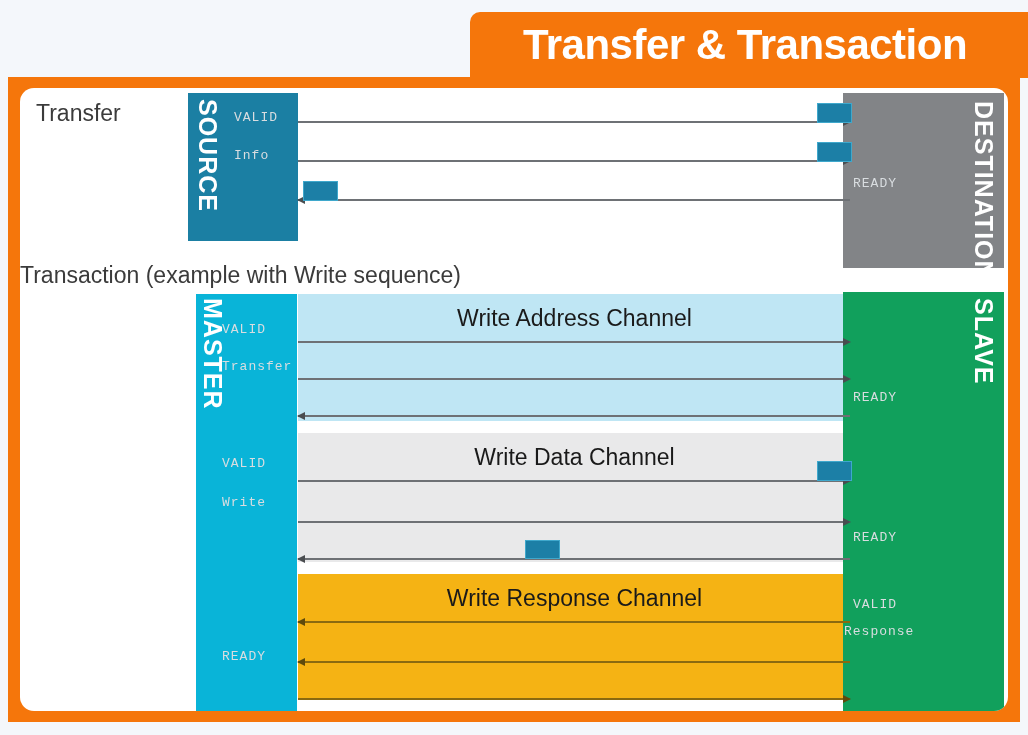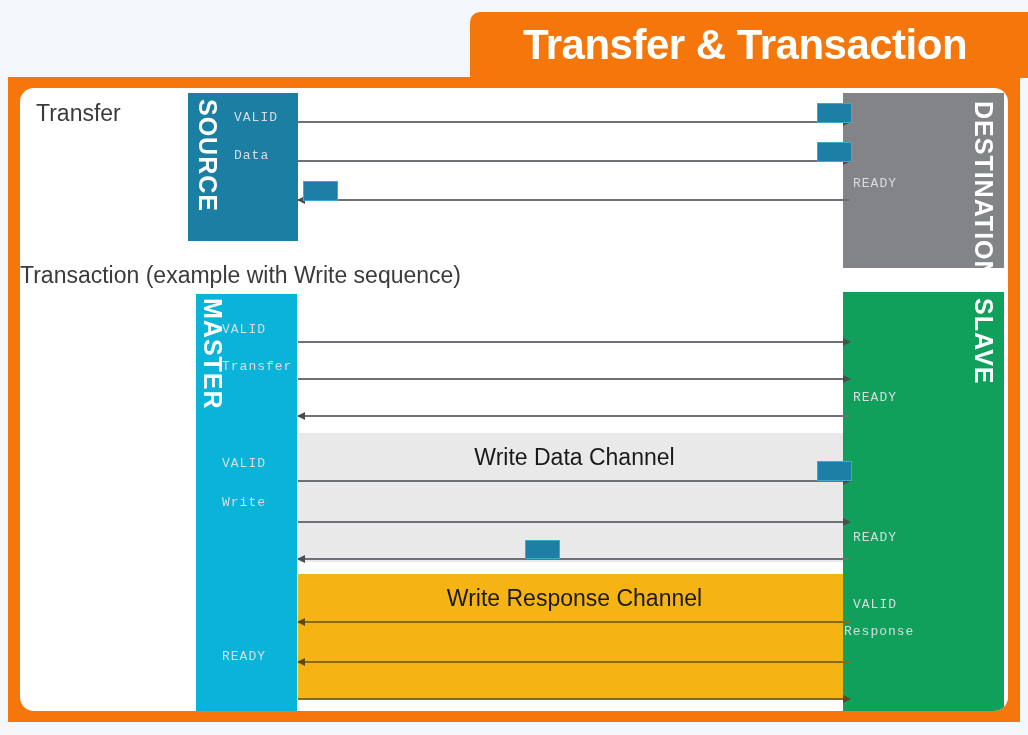--- a/index.html
+++ b/index.html
@@ -202,38 +202,41 @@
   </div>
 
   <div class="frame">
     <div class="canvas">
 
       <div class="caption" id="cap-transfer">Transfer</div>
 
       <div class="endpoint" id="box-source">
         <span class="vlabel">SOURCE</span>
         <span class="pin" style="left:46px; top:17px;">VALID</span>
-        <span class="pin" style="left:46px; top:55px;">Data</span>
+        <span class="pin" style="left:46px; top:55px;">Info</span>
       </div>
 
       <div class="endpoint" id="box-destination">
         <span class="vlabel">DESTINATION</span>
         <span class="pin" style="left:10px; top:83px;">READY</span>
       </div>
 
       <div class="arrow right" style="left:278px; top:33px; width:552px;"></div>
       <div class="arrow right" style="left:278px; top:72px; width:552px;"></div>
       <div class="arrow left" style="left:278px; top:111px; width:552px;"></div>
 
       <div class="marker" style="left:797px; top:15px; width:35px; height:20px;"></div>
       <div class="marker" style="left:797px; top:54px; width:35px; height:20px;"></div>
       <div class="marker" style="left:283px; top:93px; width:35px; height:20px;"></div>
 
       <div class="caption" id="cap-transaction">Transaction (example with Write sequence)</div>
 
+      <div class="band" id="band-addr">
+        <div class="band-title" style="top:11px;">Write Address Channel</div>
+      </div>
       <div class="band" id="band-resp">
         <div class="band-title" style="top:11px;">Write Response Channel</div>
       </div>
       <div class="band" id="band-data">
         <div class="band-title" style="top:11px;">Write Data Channel</div>
       </div>
 
       <div class="endpoint" id="box-master">
         <span class="vlabel">MASTER</span>
         <span class="pin" style="left:26px; top:28px;">VALID</span>

